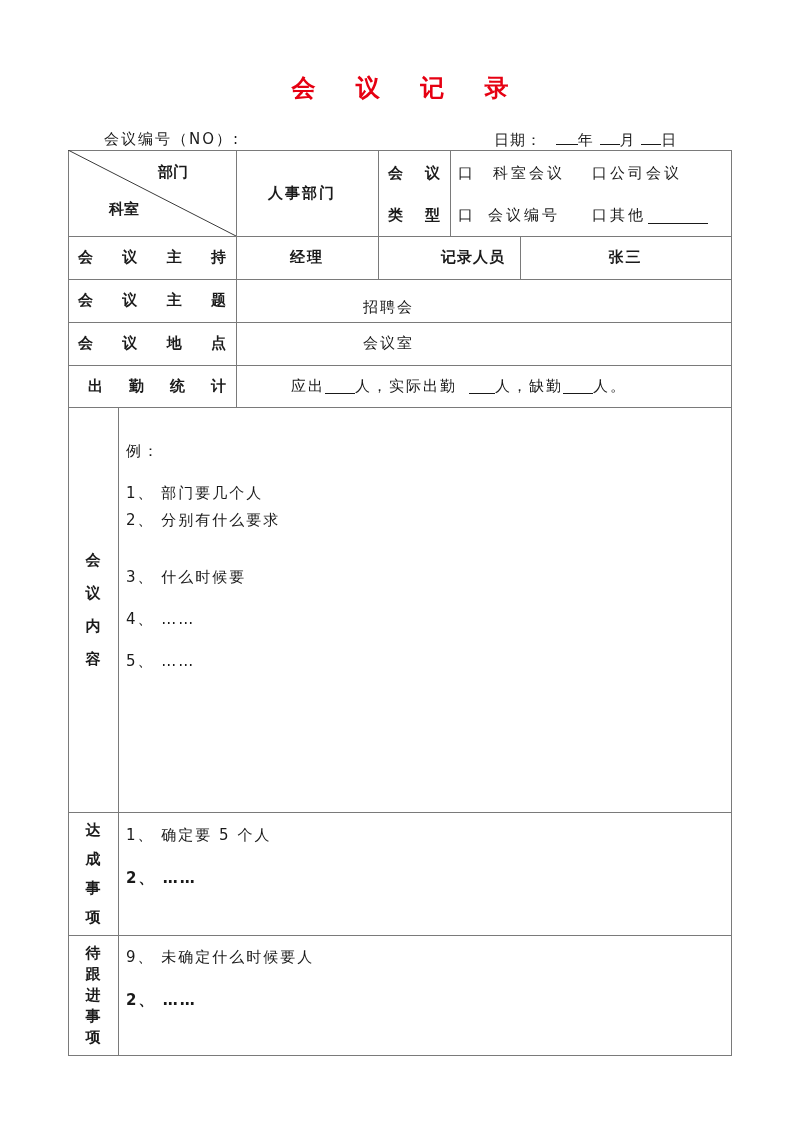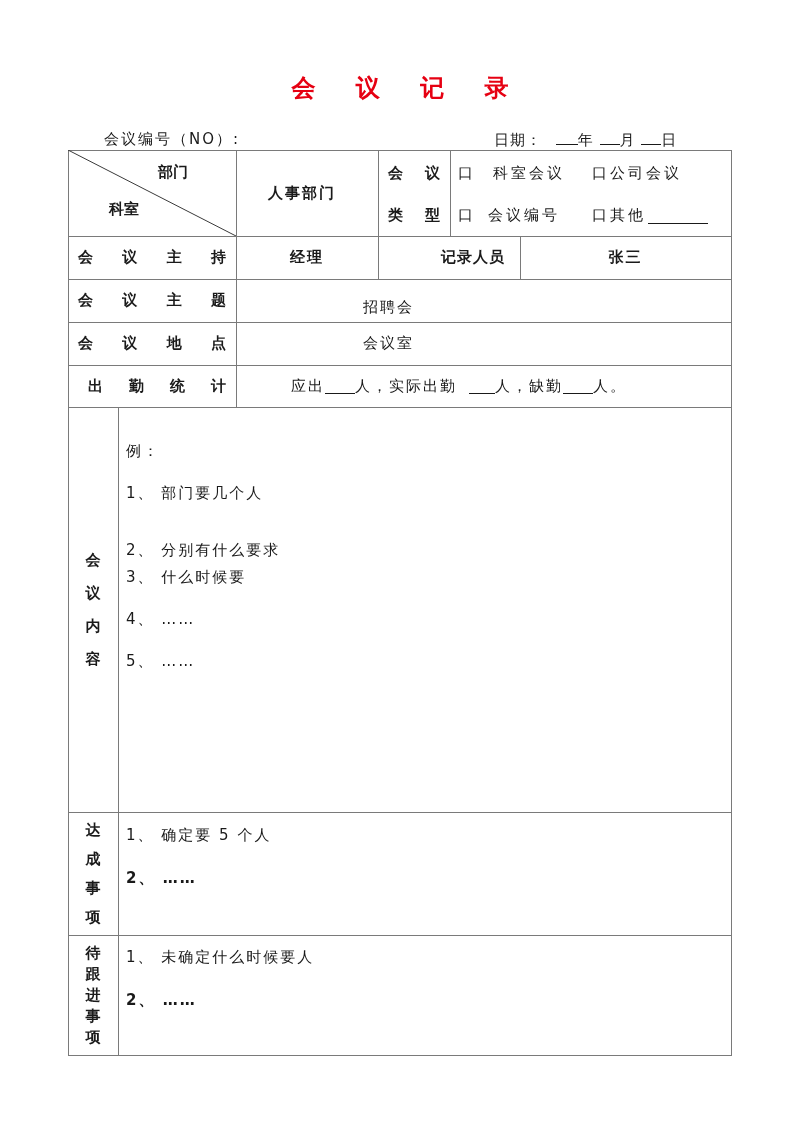--- a/index.html
+++ b/index.html
@@ -161,21 +161,21 @@
 
 <div class="lbl-vert" style="left:68px;top:540px;width:50px;height:140px;gap:14px;">
   <span>会</span>
     <span>议</span>
     <span>内</span>
     <span>容</span>
 </div>
 <div class="content-list" style="left:126px;top:407px;">
   <div style="top:35px;">例：</div>
   <div style="top:77px;">1、 部门要几个人</div>
-  <div style="top:134px;">2、 分别有什么要求</div>
+  <div style="top:104px;">2、 分别有什么要求</div>
   <div style="top:161px;">3、 什么时候要</div>
   <div style="top:203px;">4、 ……</div>
   <div style="top:245px;">5、 ……</div>
 </div>
 
 <div class="lbl-vert" style="left:68px;top:812px;width:50px;height:123px;gap:10px;">
   <span>达</span>
     <span>成</span>
     <span>事</span>
     <span>项</span>
@@ -186,15 +186,15 @@
 </div>
 
 <div class="lbl-vert" style="left:68px;top:935px;width:50px;height:120px;gap:2px;">
   <span>待</span>
     <span>跟</span>
     <span>进</span>
     <span>事</span>
     <span>项</span>
 </div>
 <div class="content-list" style="left:126px;top:935px;">
-  <div style="top:13px;">1、 未确定什么时候要人</div>
+  <div style="top:13px;">9、 未确定什么时候要人</div>
   <div style="top:56px;" class="b">2、 ……</div>
 </div>
 
 </body></html>

